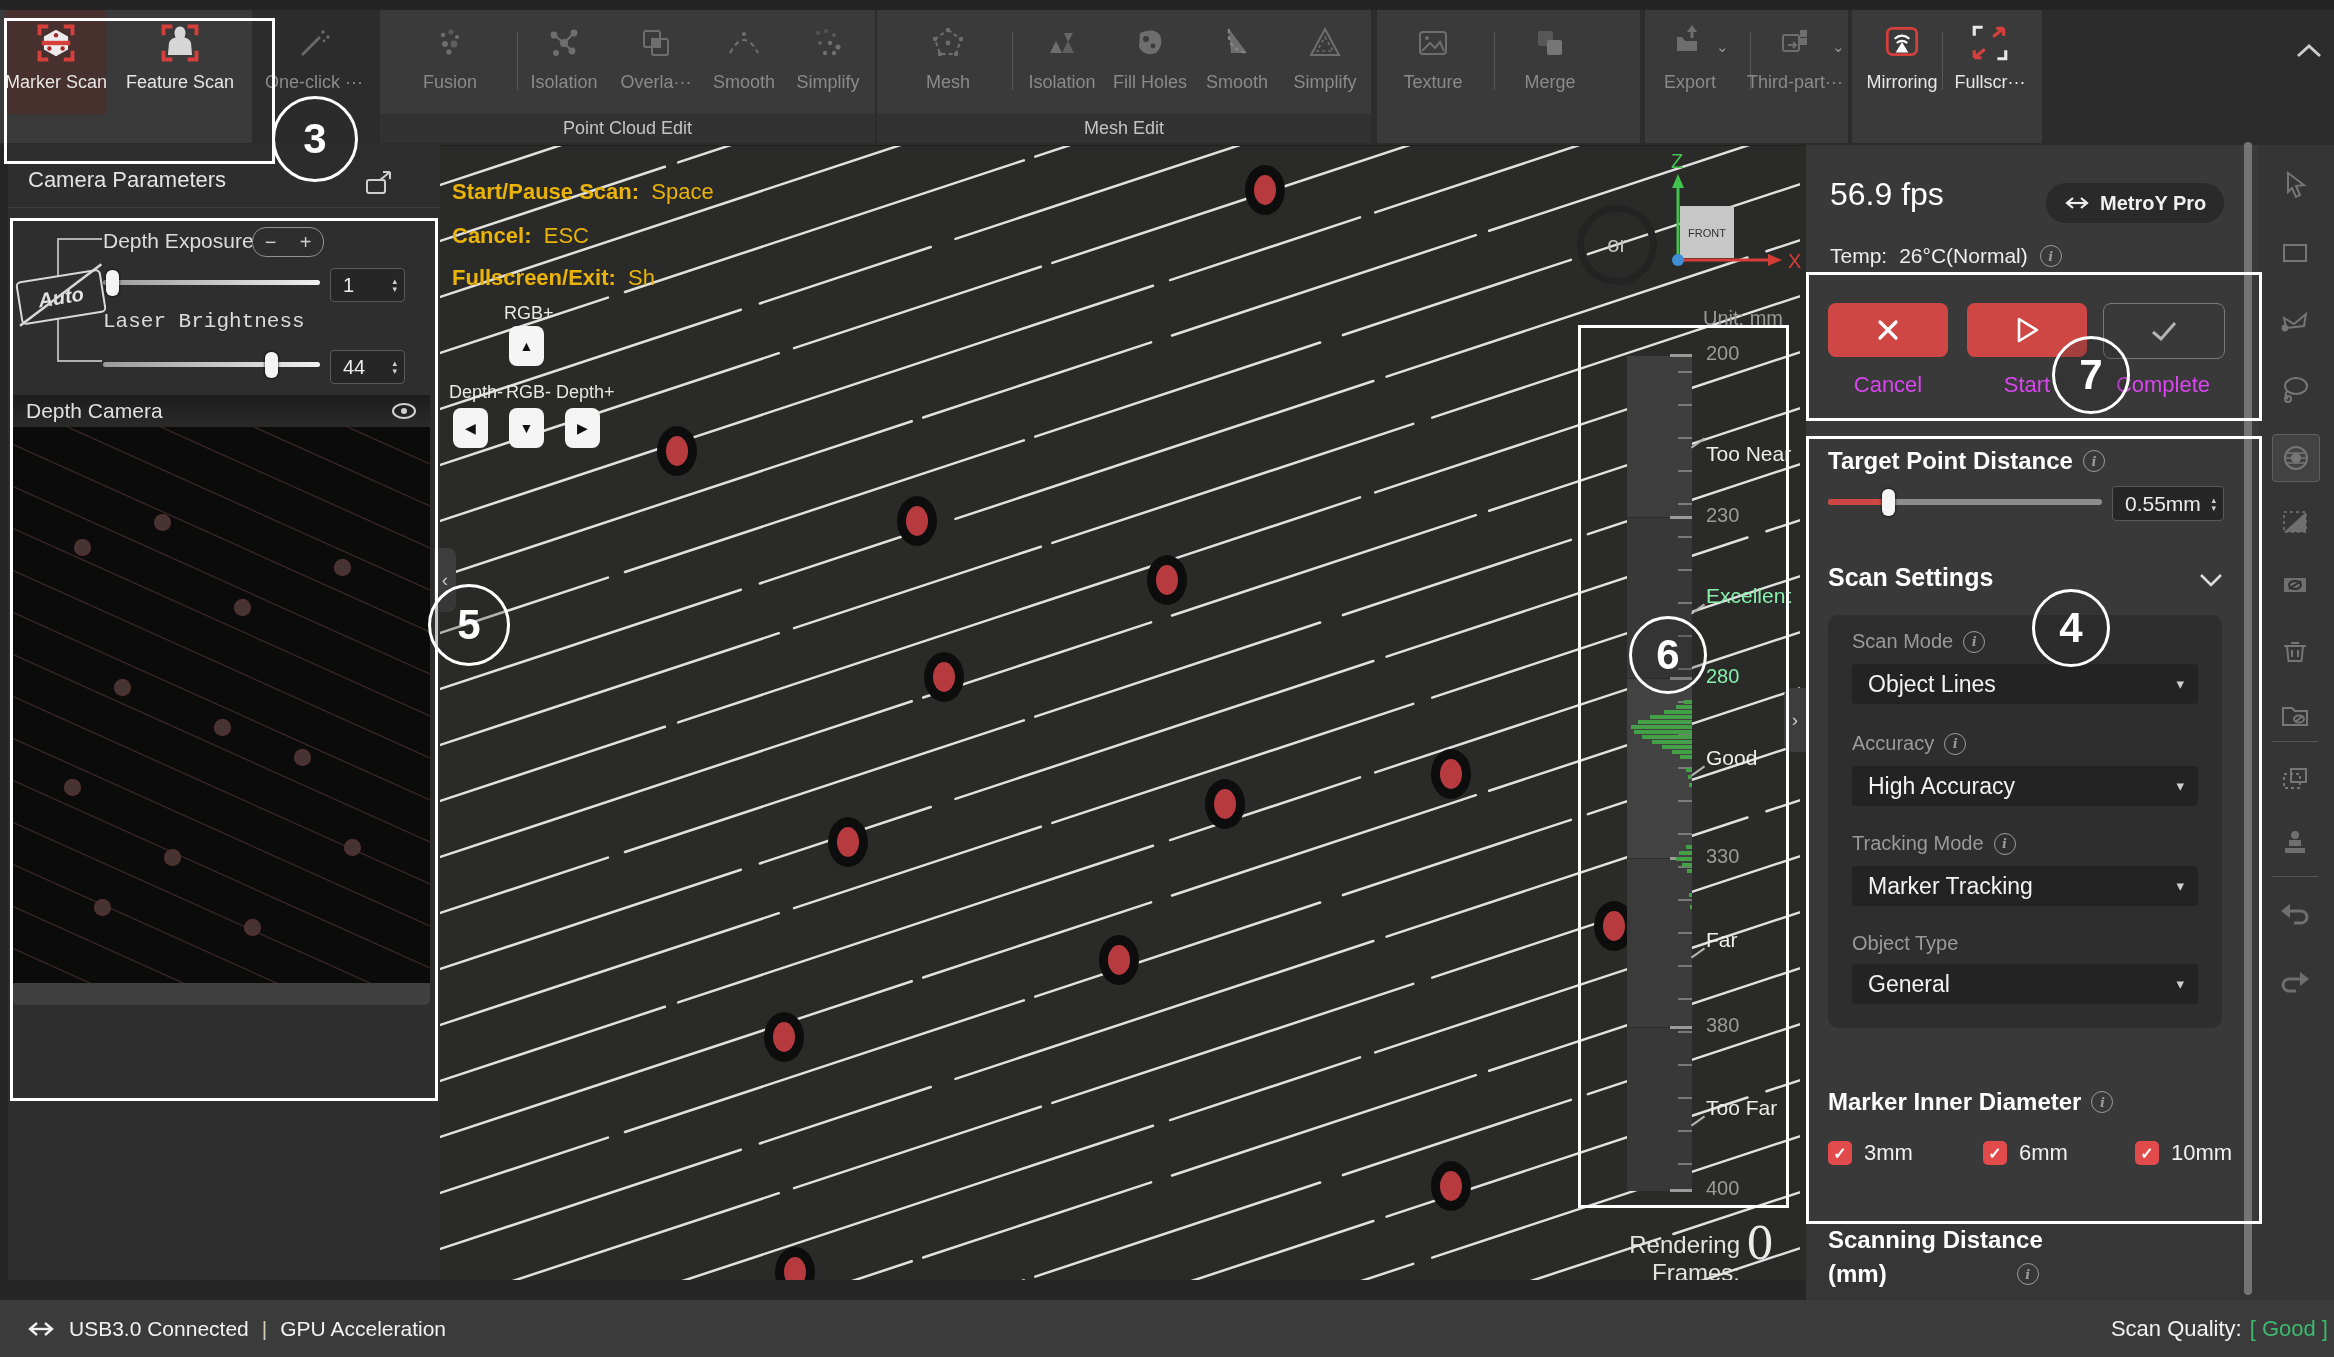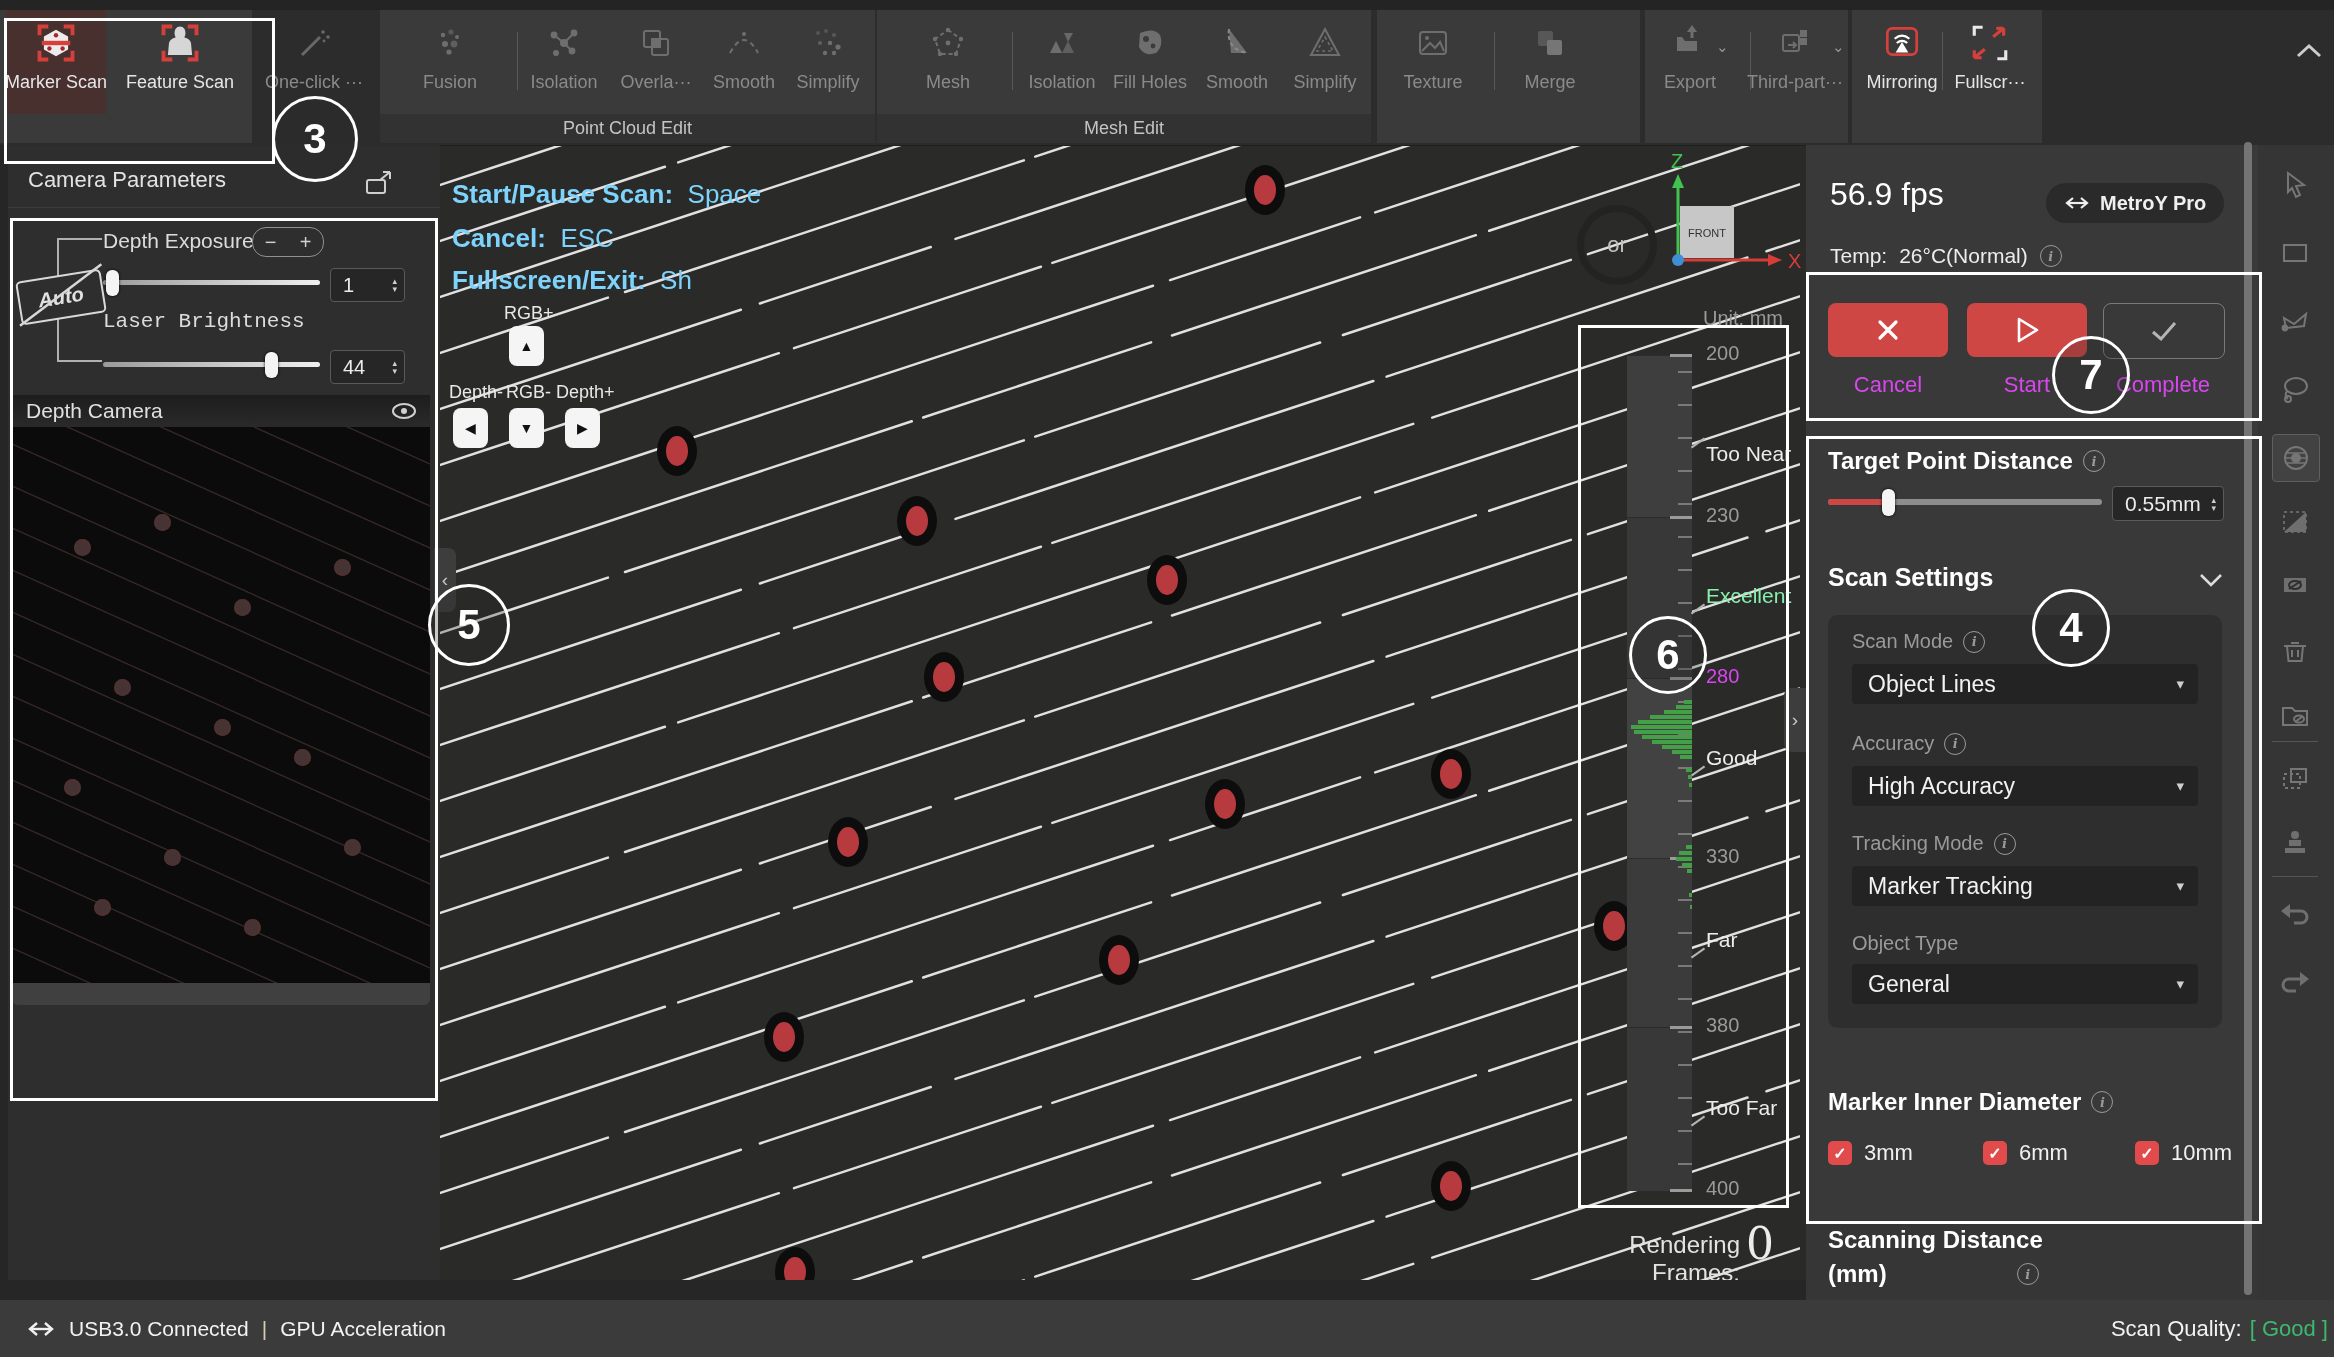--- a/index.html
+++ b/index.html
@@ -28,21 +28,21 @@
   .spinbox{position:absolute;width:73px;height:32px;background:#262626;border:1px solid #5a5a5a;border-radius:4px;
            display:flex;align-items:center;}
   .spinbox .v{flex:1;padding-left:12px;font-size:20px;color:#ececec;}
   .spinbox .arr{display:flex;flex-direction:column;font-size:9px;color:#cfcfcf;line-height:8px;padding-right:7px;}
   .panel-label{font-size:21px;color:#dcdcdc;}
   
   #viewport{position:absolute;left:440px;top:145px;width:1360px;height:1135px;overflow:hidden;}
   .marker{position:absolute;width:40px;height:50px;border-radius:50%;background:#0d0d0d;
           display:flex;align-items:center;justify-content:center;}
   .marker .in{width:22px;height:30px;border-radius:50%;background:#b73a3f;}
-  .short-row{position:absolute;font-size:26px;color:#7dd3fc;white-space:nowrap;}
+  .short-row{position:absolute;font-size:22px;color:#eab308;white-space:nowrap;}
   .short-row .k{font-weight:bold;}
   #tooltip{position:absolute;left:630px;top:198px;width:975px;height:75px;background:rgba(128,128,128,.92);
            border-radius:6px;display:flex;align-items:center;justify-content:center;font-size:30px;color:#fff;z-index:10;}
   #or-circle{position:absolute;left:1577px;top:205px;width:66px;height:66px;border-radius:50%;border:7px solid #232323;
              display:flex;align-items:center;justify-content:center;font-size:22px;color:#c2c2c2;z-index:5;}
   .navbtn{position:absolute;width:35px;height:40px;background:#f5f5f5;border-radius:8px;display:flex;align-items:center;
           justify-content:center;font-size:14px;color:#111;}
   .navlbl{position:absolute;font-size:18px;color:#e8e8e8;white-space:nowrap;}
   .side-tab{position:absolute;width:22px;height:64px;background:#3d3d3d;color:#c8c8c8;display:flex;align-items:center;
             justify-content:center;font-size:19px;}
@@ -187,21 +187,21 @@
       <div style="position: absolute; left: 1678px; top: 1031px; width: 14px; height: 2px; background: rgb(138, 138, 138); opacity: 0.8;"></div>
       <div style="position: absolute; left: 1678px; top: 1064px; width: 14px; height: 2px; background: rgb(138, 138, 138); opacity: 0.8;"></div>
       <div style="position: absolute; left: 1678px; top: 1097px; width: 14px; height: 2px; background: rgb(138, 138, 138); opacity: 0.8;"></div>
       <div style="position: absolute; left: 1678px; top: 1130px; width: 14px; height: 2px; background: rgb(138, 138, 138); opacity: 0.8;"></div>
       <div style="position: absolute; left: 1678px; top: 1163px; width: 14px; height: 2px; background: rgb(138, 138, 138); opacity: 0.8;"></div>
       <div style="position: absolute; left: 1670px; top: 354px; width: 22px; height: 2.5px; background: rgb(154, 154, 154);"></div>
       <div style="position: absolute; left: 1706px; top: 342px; font-size: 20px; color: rgb(154, 154, 154);">200</div>
       <div style="position: absolute; left: 1670px; top: 516px; width: 22px; height: 2.5px; background: rgb(154, 154, 154);"></div>
       <div style="position: absolute; left: 1706px; top: 504px; font-size: 20px; color: rgb(154, 154, 154);">230</div>
       <div style="position: absolute; left: 1670px; top: 677px; width: 22px; height: 2.5px; background: rgb(154, 154, 154);"></div>
-      <div style="position: absolute; left: 1706px; top: 665px; font-size: 20px; color: #d946ef;">280</div>
+      <div style="position: absolute; left: 1706px; top: 665px; font-size: 20px; color: #86efac;">280</div>
       <div style="position: absolute; left: 1670px; top: 857px; width: 22px; height: 2.5px; background: rgb(154, 154, 154);"></div>
       <div style="position: absolute; left: 1706px; top: 845px; font-size: 20px; color: rgb(154, 154, 154);">330</div>
       <div style="position: absolute; left: 1670px; top: 1026px; width: 22px; height: 2.5px; background: rgb(154, 154, 154);"></div>
       <div style="position: absolute; left: 1706px; top: 1014px; font-size: 20px; color: rgb(154, 154, 154);">380</div>
       <div style="position: absolute; left: 1670px; top: 1189px; width: 22px; height: 2.5px; background: rgb(154, 154, 154);"></div>
       <div style="position: absolute; left: 1706px; top: 1177px; font-size: 20px; color: rgb(154, 154, 154);">400</div>
       <div style="position: absolute; left: 1690px; top: 442px; width: 16px; height: 2px; background: rgb(181, 181, 181); transform: rotate(-35deg);"></div>
       <div style="position: absolute; left: 1706px; top: 442px; font-size: 21px; color: rgb(236, 236, 236);">Too Near</div>
       <div style="position: absolute; left: 1690px; top: 608px; width: 16px; height: 2px; background: rgb(181, 181, 181); transform: rotate(-35deg);"></div>
       <div style="position: absolute; left: 1706px; top: 584px; font-size: 21px; color: #86efac;">Excellent</div>

